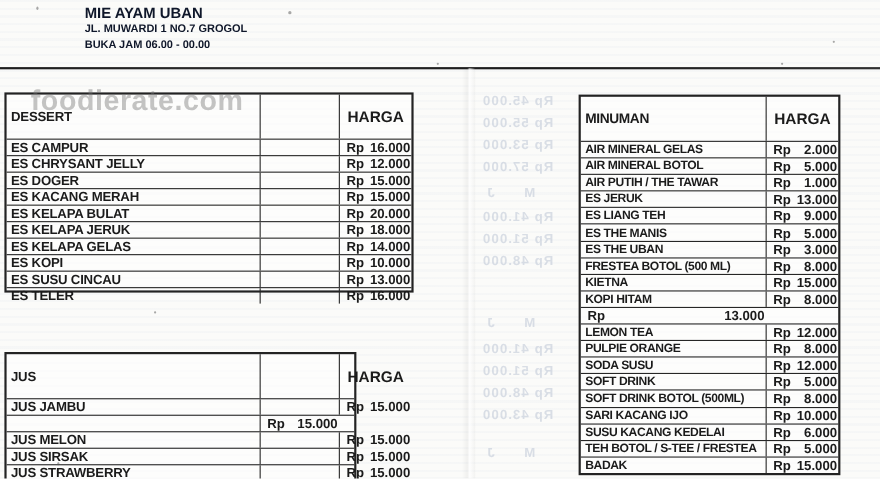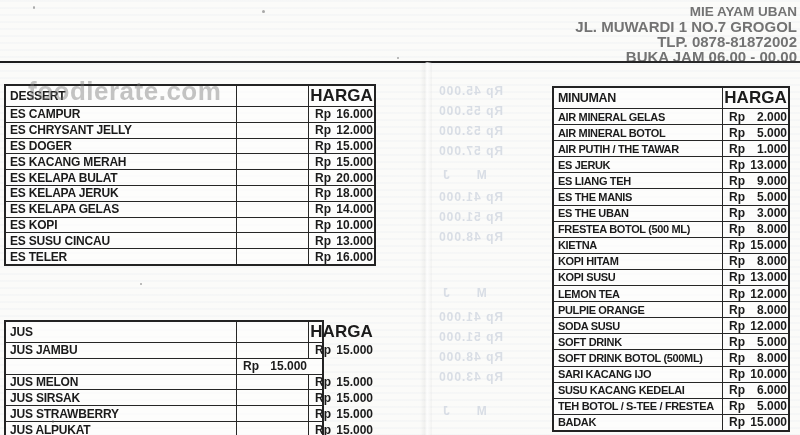--- a/index.html
+++ b/index.html
@@ -11,24 +11,24 @@
     font-family:"Liberation Sans", sans-serif;
     color:#1f1f1f;
     background:
       repeating-linear-gradient(180deg, rgba(214,221,232,0.14) 0 2px, rgba(255,255,255,0) 2px 7px),
       #fbfbf9;
   }
 
   
   .menu-header{
     position:absolute; left:77px; top:4px; width:720px;
-    text-align:right; font-weight:bold; line-height:15px; color:#737373;
+    text-align:left; font-weight:bold; line-height:15px; color:#0f172a;
   }
   .menu-header .h-title{ font-size:13.5px; }
-  .menu-header .h-line{ font-size:15px; }
+  .menu-header .h-line{ font-size:10px; }
   .header-rule{
     position:absolute; left:0; top:61px; width:800px; height:2px;
     background:linear-gradient(90deg,#1d1d1d 0%,#2c2c2c 30%,#1a1a1a 60%,#303030 100%);
   }
 
   
   .bleed-layer{ position:absolute; inset:0; z-index:1; pointer-events:none; }
   .ghost-line{
     position:absolute; transform:scaleX(-1);
     font-weight:bold; font-size:12px; letter-spacing:1px;
@@ -54,21 +54,21 @@
   .right-cols{ grid-template-columns:168px 66px; }
   .cell{
     display:flex; align-items:center;
     font-weight:bold; font-size:12px; color:#1b1b1b;
     padding-left:4px; overflow:hidden; white-space:nowrap;
   }
   .cell + .cell{ border-left:1.5px solid #262626; }
   .cell.name{ letter-spacing:-0.2px; }
   .right-cols .cell.name{ font-size:11px; letter-spacing:-0.35px; }
   .cell.price{ justify-content:space-between; padding:0 1px 0 6px; }
-  .cell.harga{ justify-content:center; padding:0; font-size:17px; }
+  .cell.harga{ justify-content:center; padding:12px; font-size:14px; }
   .cell.mid{ padding:0; }
 
   
   .watermark{
     position:absolute; left:28px; top:76px; z-index:5;
     font-size:26px; font-weight:bold; letter-spacing:0.5px;
     color:rgba(115,115,115,0.42); pointer-events:none;
   }
 </style>
 </head>
@@ -95,21 +95,20 @@
 <div class="speckle" style="left:33px;top:6px;width:2px;height:3px;"></div>
 <div class="speckle" style="left:757px;top:37px;width:2px;height:2px;"></div>
 <div class="speckle" style="left:710px;top:57px;width:2px;height:2px;"></div>
 <div class="speckle" style="left:140px;top:283px;width:2px;height:2px;"></div>
 <div class="speckle" style="left:52px;top:420px;width:2px;height:3px;"></div>
 <div class="speckle" style="left:397px;top:57px;width:2px;height:2px;"></div>
 
 <div class="menu-header">
   <div class="h-title">MIE AYAM UBAN</div>
   <div class="h-line">JL. MUWARDI 1 NO.7 GROGOL</div>
-  <div class="h-line">TLP. 0878-81872002</div>
   <div class="h-line">BUKA JAM 06.00 - 00.00</div>
 </div>
 <div class="header-rule"></div>
 
 <div class="menu-table" style="left:4px; top:84px; width:372px; height:182px;">
   <div class="mrow left-cols">
     <div class="cell name">DESSERT</div>
     <div class="cell mid"></div>
     <div class="cell harga">HARGA</div>
   </div>
@@ -259,21 +258,21 @@
   <div class="mrow left-cols">
     <div class="cell name">JUS ALPUKAT</div>
     <div class="cell mid"></div>
     <div class="cell price">
       <span>Rp</span>
       <span>15.000</span>
     </div>
   </div>
 </div>
 
-<div class="menu-table" style="left:552px; top:86px; width:238px; height:346px;">
+<div class="menu-table" style="left:526px; top:86px; width:238px; height:346px;">
   <div class="mrow right-cols">
     <div class="cell name" style="font-size:12.5px;">MINUMAN</div>
     <div class="cell harga">HARGA</div>
   </div>
 
   <div class="mrow right-cols">
     <div class="cell name">AIR MINERAL GELAS</div>
     <div class="cell price">
       <span>Rp</span>
       <span>2.000</span>
@@ -346,21 +345,20 @@
 
   <div class="mrow right-cols">
     <div class="cell name">KOPI HITAM</div>
     <div class="cell price">
       <span>Rp</span>
       <span>8.000</span>
     </div>
   </div>
 
   <div class="mrow right-cols">
-    <div class="cell name">KOPI SUSU</div>
     <div class="cell price">
       <span>Rp</span>
       <span>13.000</span>
     </div>
   </div>
 
   <div class="mrow right-cols">
     <div class="cell name">LEMON TEA</div>
     <div class="cell price">
       <span>Rp</span>

